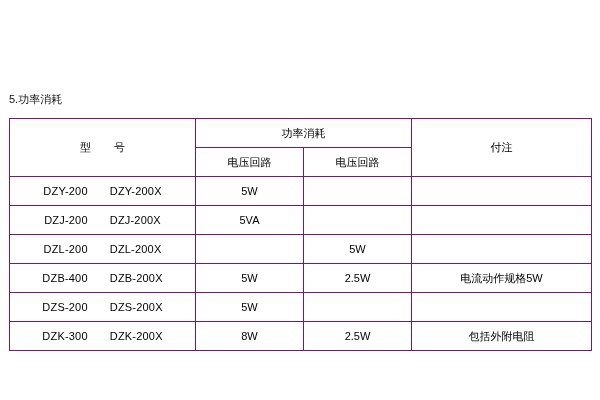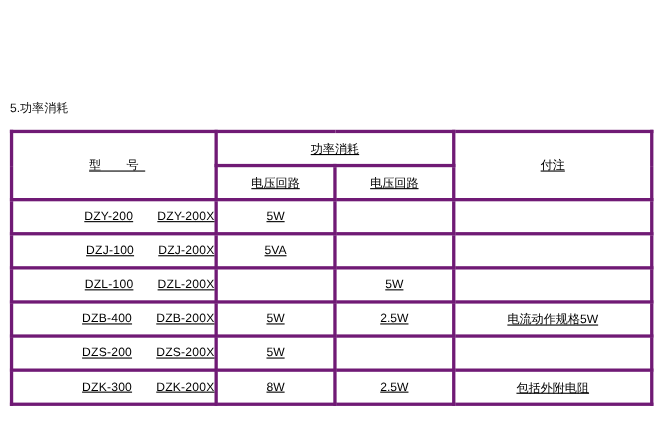--- a/index.html
+++ b/index.html
@@ -34,38 +34,37 @@
     left: 9px;
     top: 118px;
     width: 582px;
   }
   table.spec {
     border-collapse: collapse;
     width: 582px;
     table-layout: fixed;
   }
   table.spec td, table.spec th {
-    border: 3px solid #701a75;
+    border: 1px solid #701a75;
     font-weight: normal;
     font-size: 11px;
     text-align: center;
     vertical-align: middle;
     padding: 0;
     height: 28px;
     color: #000000;
-    text-decoration: underline;
   }
   .col-model { width: 186px; }
   .col-volt  { width: 108px; }
   .col-curr  { width: 108px; }
   .col-note  { width: 180px; }
 
   .model-cell {
     display: flex;
-    justify-content: flex-end;
+    justify-content: center;
     align-items: center;
     gap: 22px;
     height: 100%;
     font-size: 11px;
     letter-spacing: 0.2px;
   }
   .hdr-model {
     letter-spacing: 6px;
     padding-left: 6px;
   }
@@ -109,32 +108,32 @@
               <span>DZY-200X</span>
             </div>
           </td>
           <td>5W</td>
           <td></td>
           <td class="note-cell"></td>
         </tr>
         <tr>
           <td>
             <div class="model-cell">
-              <span>DZJ-100</span>
+              <span>DZJ-200</span>
               <span>DZJ-200X</span>
             </div>
           </td>
           <td>5VA</td>
           <td></td>
           <td class="note-cell"></td>
         </tr>
         <tr>
           <td>
             <div class="model-cell">
-              <span>DZL-100</span>
+              <span>DZL-200</span>
               <span>DZL-200X</span>
             </div>
           </td>
           <td></td>
           <td>5W</td>
           <td class="note-cell"></td>
         </tr>
         <tr>
           <td>
             <div class="model-cell">

